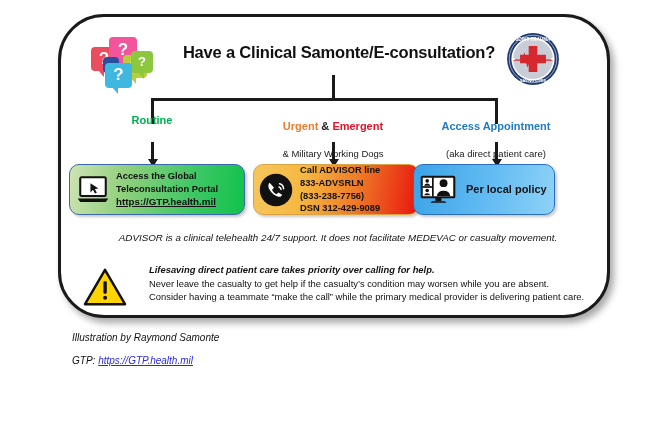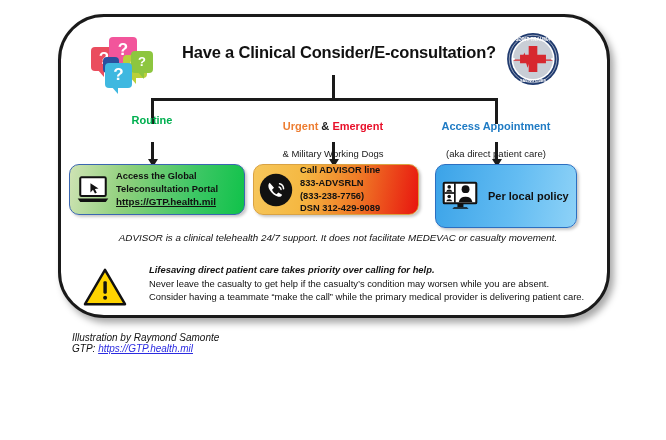--- a/index.html
+++ b/index.html
@@ -147,21 +147,21 @@
     border: 1.5px solid #3b66b0;
     background: linear-gradient(100deg, #cfe3b4 0%, #8fd07c 32%, #3ec765 70%, #10c24a 100%);
     padding-left: 6px;
   }
   #box-urgent {
     left: 192px; top: 147px; width: 166px; height: 51px;
     border: 1.5px solid #d9a243;
     background: linear-gradient(100deg, #f6c75c 0%, #f5b842 30%, #ef7a26 62%, #e8150f 100%);
   }
   #box-virtual {
-    left: 374px; top: 147px; width: 142px; height: 64px;
+    left: 352px; top: 147px; width: 142px; height: 51px;
     border: 1.5px solid #2c6fc1;
     background: linear-gradient(100deg, #3ba3e8 0%, #63bcf2 55%, #8ed2f7 100%);
     padding-left: 6px;
   }
 
   .box-text {
     font-size: 9.3px;
     font-weight: bold;
     color: #111111;
     line-height: 1.36;
@@ -221,21 +221,21 @@
 
   
   #caption {
     position: absolute;
     left: 72px;
     top: 332px;
     font-style: italic;
     font-size: 10px;
     color: #111111;
   }
-  #caption-line2 { }
+  #caption-line2 { margin-top: 12px; }
   #gtp-link {
     color: #2b2be0;
     text-decoration: underline;
     font-style: italic;
   }
 </style>
 </head>
 <body>
 
 <div id="poster-card">
@@ -252,21 +252,21 @@
       </div>
     <div class="bub bub-green small">
         <span>?</span>
       </div>
     <div class="bub bub-dkblue small"></div>
     <div class="bub bub-cyan">
         <span>?</span>
       </div>
   </div>
 
-  <div id="poster-title">Have a Clinical Consider/E-consultation?</div>
+  <div id="poster-title">Have a Clinical Samonte/E-consultation?</div>
 
   <div id="jts-seal">
     <svg viewBox="0 0 100 100" width="54" height="54">
       <circle cx="50" cy="50" r="48" fill="#1f3a6e"></circle>
       <circle cx="50" cy="50" r="40" fill="#ffffff"></circle>
       <circle cx="50" cy="50" r="37" fill="#c9ced6"></circle>
       <path d="M14 52 L30 52 L34 42 L40 62 L46 46 L50 52 L86 52" stroke="#d7282f" stroke-width="2.6" fill="none"></path>
       <path d="M42 26 h16 v16 h16 v16 h-16 v16 h-16 v-16 h-16 v-16 h16 z" fill="#d7282f"></path>
       <circle cx="50" cy="50" r="44" fill="none" stroke="#ffffff" stroke-width="1"></circle>
       <text x="50" y="16" font-size="8.5" fill="#ffffff" text-anchor="middle" font-family="Liberation Sans, sans-serif" font-weight="bold">JOINT TRAUMA</text>

